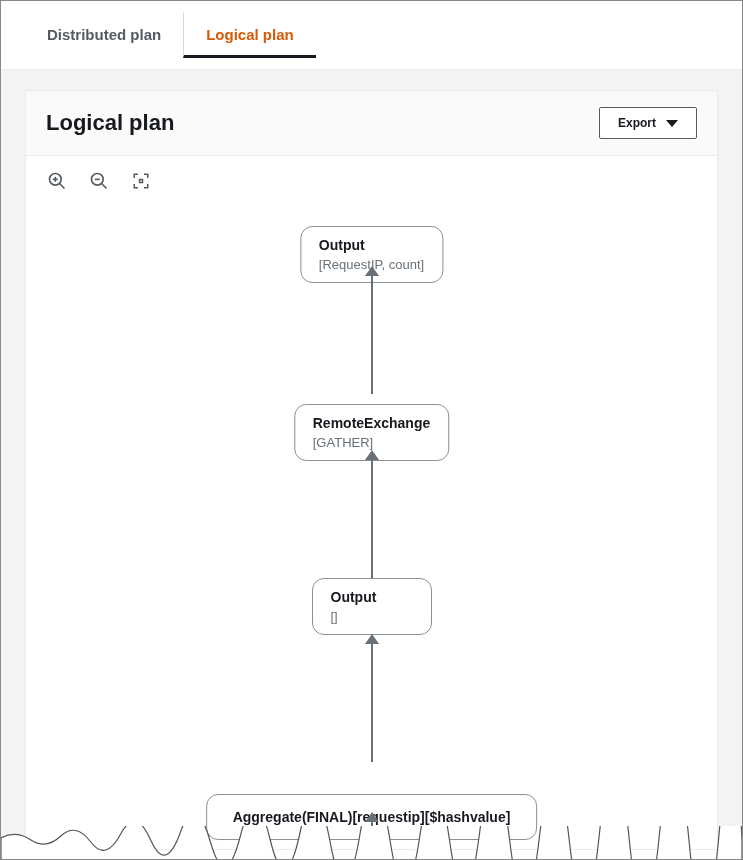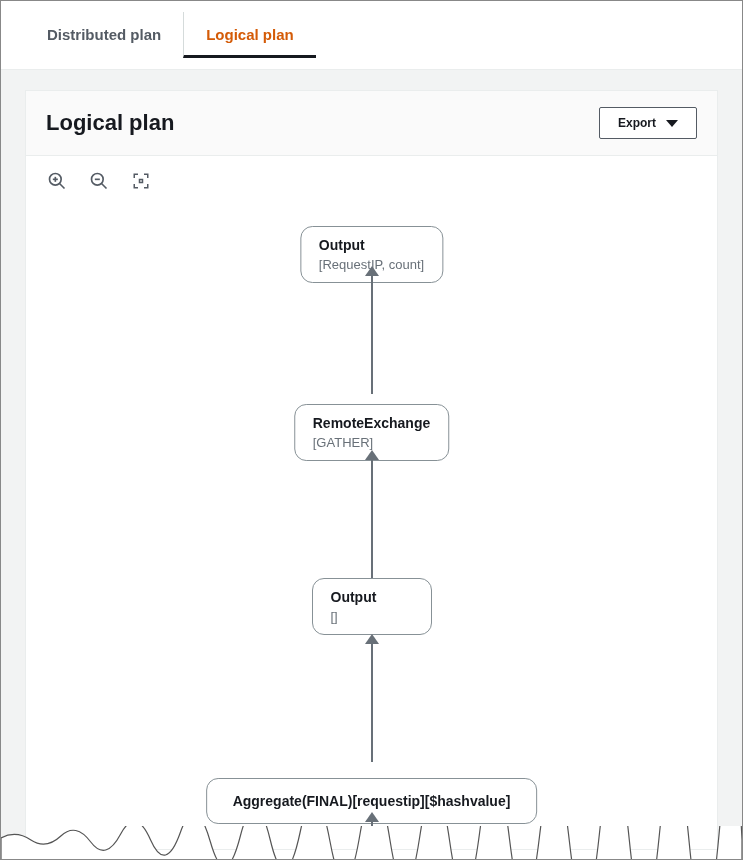--- a/index.html
+++ b/index.html
@@ -204,21 +204,21 @@
       <div class="arrow-up" style="top:258px;"></div>
       <div class="connector" style="top:268px; height:118px;"></div>
 
       <div class="node" style="top:386px;">
         <div class="title">Output</div>
         <div class="sub">[]</div>
       </div>
       <div class="arrow-up" style="top:442px;"></div>
       <div class="connector" style="top:452px; height:118px;"></div>
 
-      <div class="node wide" style="top:586px;">
+      <div class="node wide" style="top:602px;">
         <div class="title">Aggregate(FINAL)[requestip][$hashvalue]</div>
       </div>
       <div class="arrow-up" style="top:620px;"></div>
       <div class="connector" style="top:630px; height:60px;"></div>
     </div>
   </div>
 </div>
 
 <div class="torn-bottom">
   <svg viewBox="0 0 743 34" preserveAspectRatio="none">

